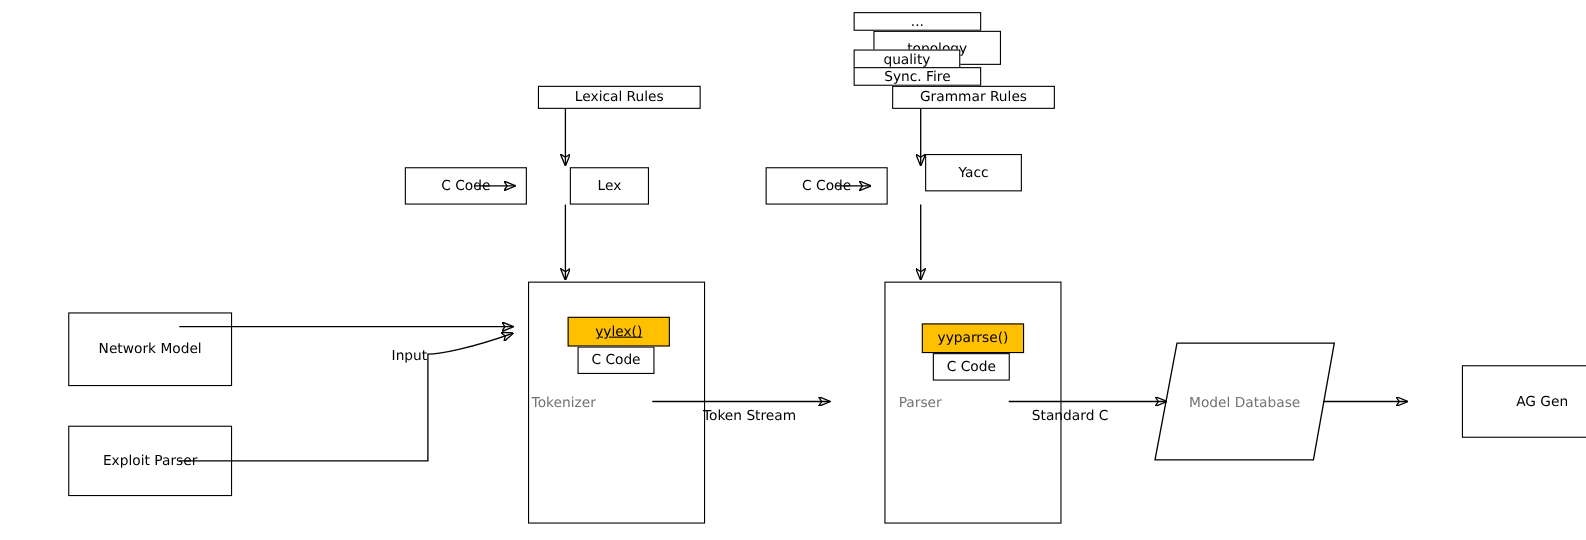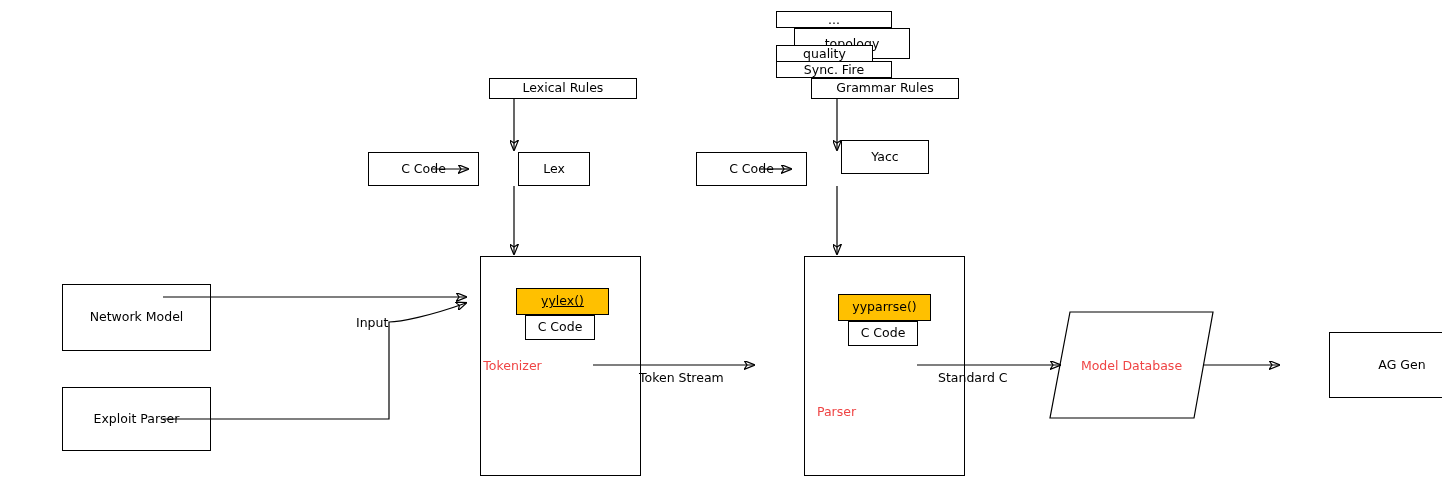--- a/index.html
+++ b/index.html
@@ -54,21 +54,21 @@
   .edge-label {
     position: absolute;
     font-size: 12.5px;
     color: #000000;
     background: transparent;
     white-space: nowrap;
   }
   .inner-label {
     position: absolute;
     font-size: 12.5px;
-    color: #ef4444;
+    color: #737373;
     white-space: nowrap;
     text-align: center;
   }
   svg.wires {
     position: absolute;
     left: 0;
     top: 0;
     width: 1442px;
     height: 491px;
     pointer-events: none;
@@ -140,21 +140,21 @@
   <div class="inner-label" style="left:432px; top:358px; width:161px;">Tokenizer</div>
 
   <div class="node container-node" style="left:756px; top:256px; width:161px; height:220px;">
   </div>
   <div class="node highlight" style="left:790px; top:294px; width:93px; height:27px;">
     <span>yyparrse()</span>
   </div>
   <div class="node" style="left:800px; top:321px; width:70px; height:25px;">
     <span>C Code</span>
   </div>
-  <div class="inner-label" style="left:756px; top:358px; width:161px;margin-top:46px;">Parser</div>
+  <div class="inner-label" style="left:756px; top:358px; width:161px;">Parser</div>
 
   <svg class="wires" aria-hidden="true">
     <polygon points="1070,312 1213,312 1194,418 1050,418" fill="#ffffff" stroke="#000000" stroke-width="1.2"></polygon>
   </svg>
   <div class="inner-label" style="left:1050px; top:358px; width:163px;">Model Database</div>
 
   <div class="node" style="left:1281px; top:332px; width:146px; height:66px;text-align:right;">
     <span>AG Gen</span>
   </div>
 

